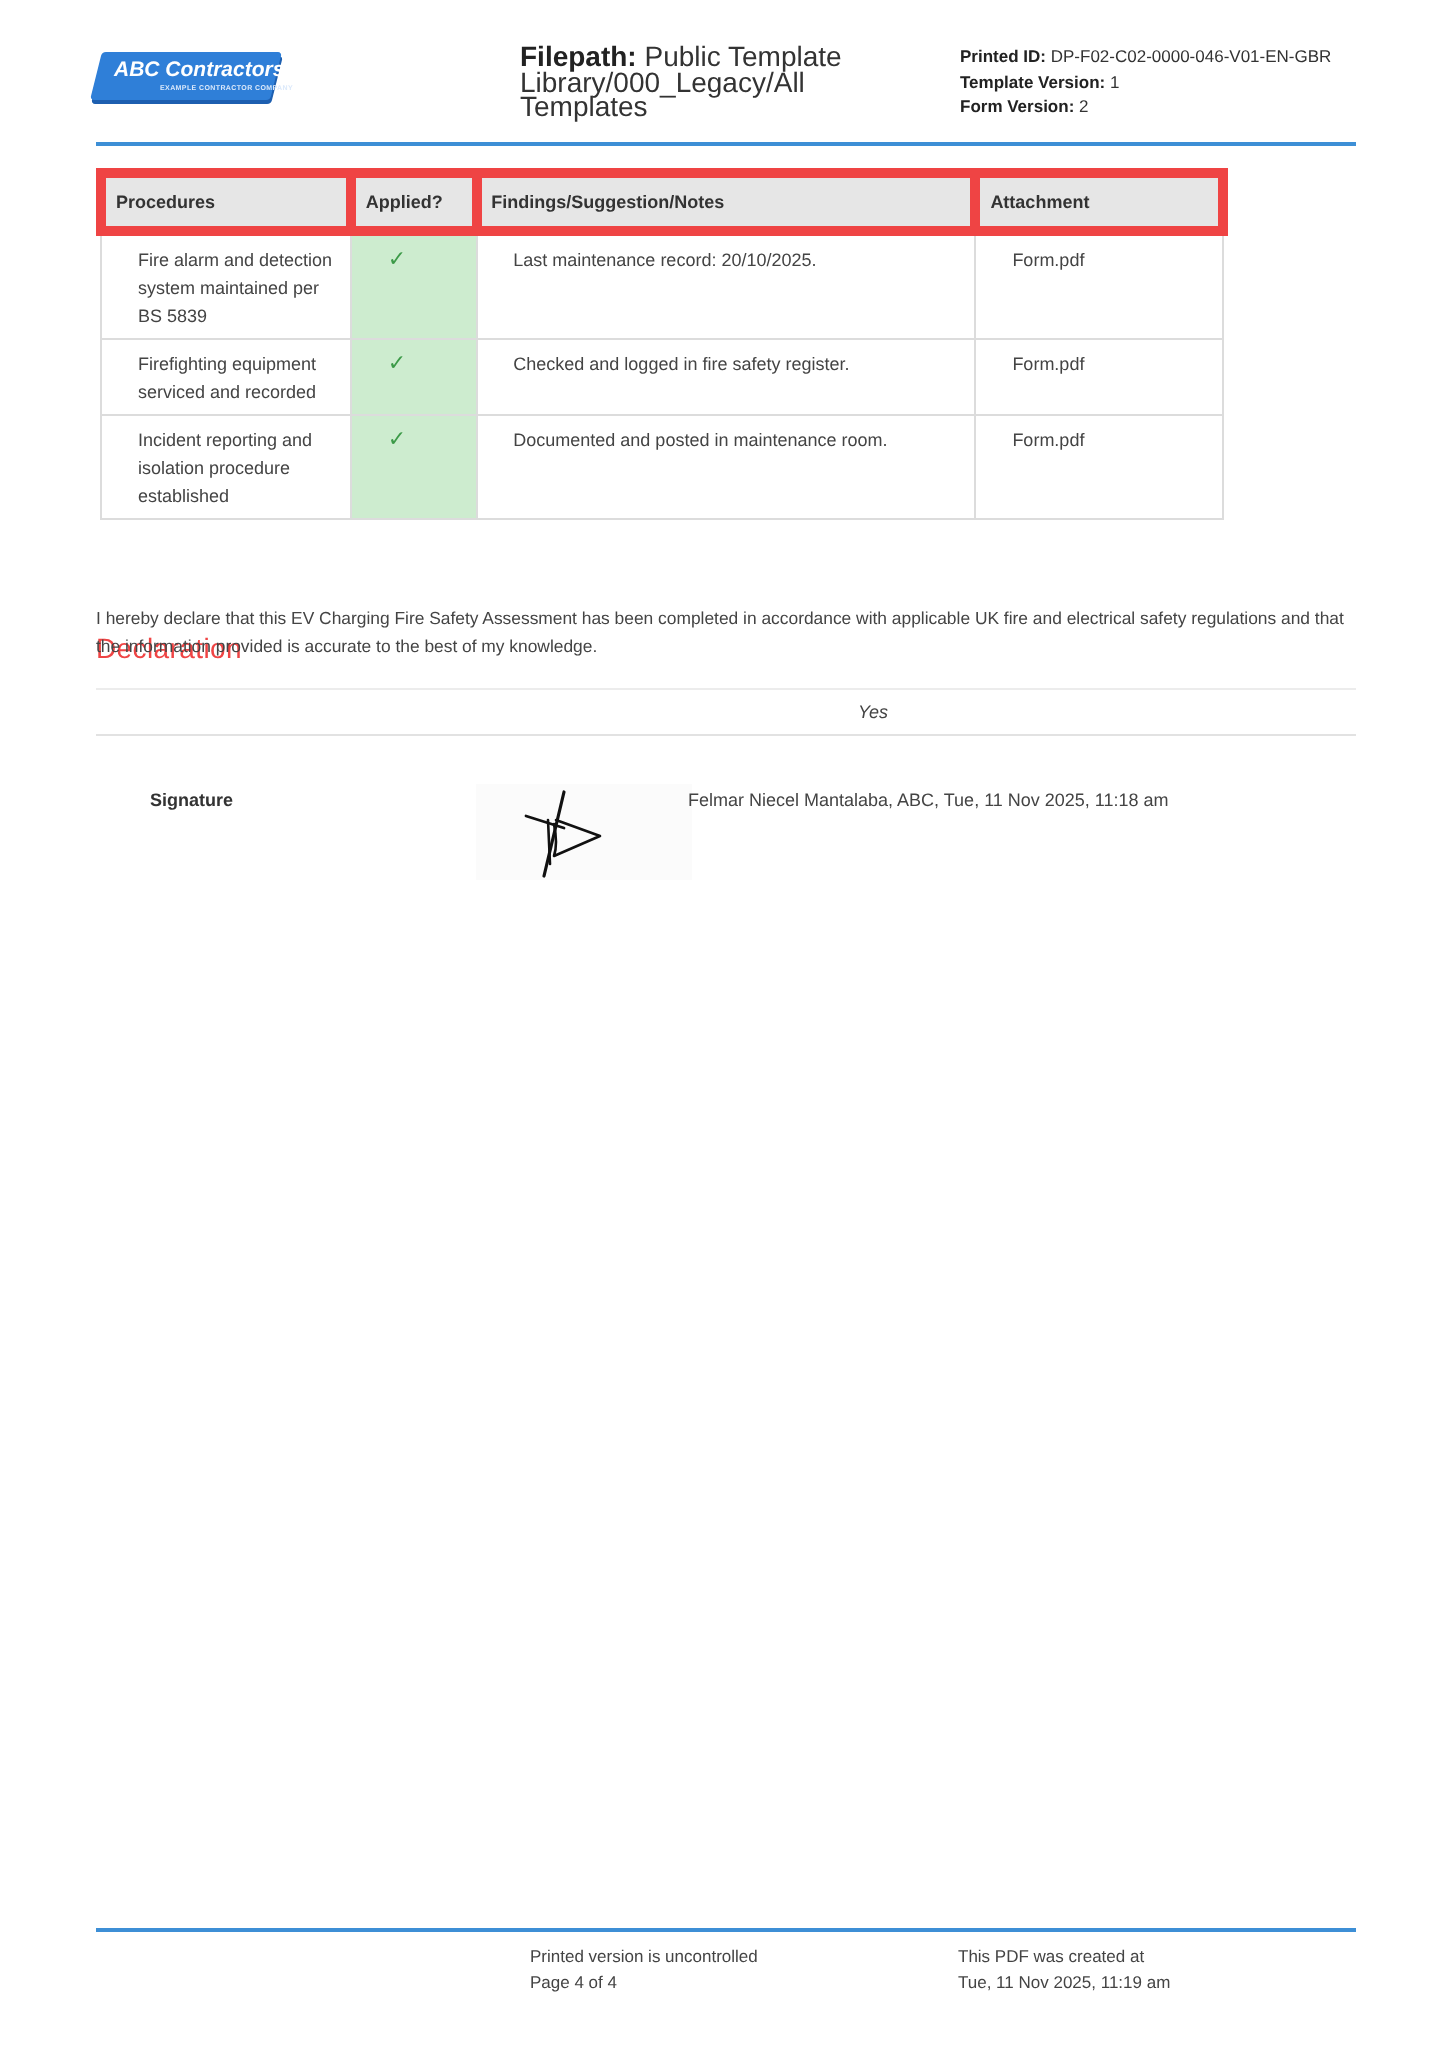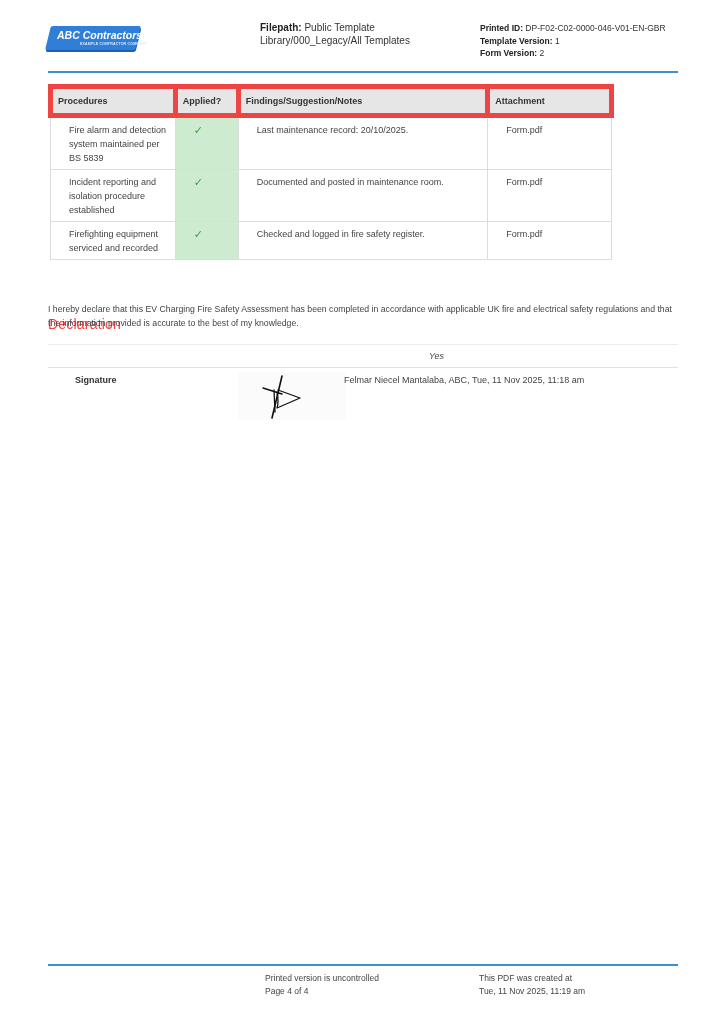--- a/index.html
+++ b/index.html
@@ -11,41 +11,41 @@
   .logo .badge {
     position: absolute; left: 0; top: 0; width: 90px; height: 24px;
     background: #2f7fd8;
     transform: skewX(-14deg);
     border-radius: 2px;
     box-shadow: 1px 2px 0 #1d5fb0;
   }
   .logo .name { position: absolute; left: 9px; top: 3px; color: #ffffff; font-size: 10.5px; font-weight: bold; font-style: italic; white-space: nowrap; }
   .logo .tag { position: absolute; left: 32px; top: 16px; color: #dbe9fb; font-size: 3.5px; font-weight: bold; letter-spacing: 0.2px; white-space: nowrap; }
 
-  .meta-left { position: absolute; left: 260px; top: 22px; width: 205px; font-size: 10px; line-height: 12.5px; color: #333; }
+  .meta-left { position: absolute; left: 260px; top: 22px; width: 205px; font-size: 14px; line-height: 12.5px; color: #333; }
   .meta-right { position: absolute; left: 480px; top: 22px; width: 215px; font-size: 8.5px; line-height: 12.5px; color: #333; }
   .meta-label { font-weight: bold; color: #222; }
   .header-rule { position: absolute; left: 48px; top: 71px; width: 630px; height: 2px; background: #3d8fd6; }
 
   table.proc { position: absolute; left: 48px; top: 84px; width: 566px; border-collapse: collapse; font-size: 9px; line-height: 14px; }
   table.proc th { background: #e6e6e6; text-align: left; font-weight: bold; color: #333; padding: 5px 5px; height: 25px; border: 5px solid #ef4444; }
   table.proc td { vertical-align: top; padding: 5px 5px 4px 18px; border: 1px solid #dcdcdc; color: #444; }
   table.proc td.applied { background: #cdeccf; color: #3c9a48; font-size: 11px; }
   .col-proc { width: 126px; }
   .col-app { width: 63px; }
   .col-find { width: 252px; }
   .col-att { width: 125px; }
 
   .decl-title { position: absolute; left: 48px; top: 268px; font-size: 14px; color: #ef4444; font-weight: normal; letter-spacing: 0.2px; margin-top: 48px; }
   .decl-text { position: absolute; left: 48px; top: 303px; width: 630px; font-size: 8.7px; line-height: 13.5px; color: #444; }
 
   .yes-row { position: absolute; left: 48px; top: 344px; width: 630px; height: 24px; border-top: 1px solid #ececec; border-bottom: 1px solid #e2e2e2; }
   .yes-row span { position: absolute; left: 381px; top: 6px; font-size: 9px; color: #444; font-style: italic; }
 
-  .sig-row { position: absolute; left: 48px; top: 368px; width: 630px; height: 54px; }
+  .sig-row { position: absolute; left: 48px; top: 388px; width: 630px; height: 54px; }
   .sig-label { position: absolute; left: 27px; top: 7px; font-size: 9px; font-weight: bold; color: #333; }
   .sig-img { position: absolute; left: 190px; top: 4px; width: 108px; height: 48px; background: #fbfbfb; }
   .sig-meta { position: absolute; left: 296px; top: 7px; font-size: 9px; color: #444; }
 
   .footer-rule { position: absolute; left: 48px; top: 964px; width: 630px; height: 2px; background: #3d8fd6; }
   .footer-left { position: absolute; left: 265px; top: 972px; font-size: 8.5px; line-height: 13px; color: #444; }
   .footer-right { position: absolute; left: 479px; top: 972px; font-size: 8.5px; line-height: 13px; color: #444; }
 </style>
 </head>
 <body>
@@ -88,30 +88,30 @@
       <th class="col-att">Attachment</th>
     </tr>
   </thead>
   <tbody>
     <tr style="height:52px">
       <td>Fire alarm and detection system maintained per BS 5839</td>
       <td class="applied">✓</td>
       <td>Last maintenance record: 20/10/2025.</td>
       <td>Form.pdf</td>
     </tr>
+    <tr style="height:38px">
+      <td>Firefighting equipment serviced and recorded</td>
+      <td class="applied">✓</td>
+      <td>Checked and logged in fire safety register.</td>
+      <td>Form.pdf</td>
+    </tr>
     <tr style="height:52px">
       <td>Incident reporting and isolation procedure established</td>
       <td class="applied">✓</td>
       <td>Documented and posted in maintenance room.</td>
-      <td>Form.pdf</td>
-    </tr>
-    <tr style="height:38px">
-      <td>Firefighting equipment serviced and recorded</td>
-      <td class="applied">✓</td>
-      <td>Checked and logged in fire safety register.</td>
       <td>Form.pdf</td>
     </tr>
   </tbody>
 </table>
 
 <h2 class="decl-title">Declaration</h2>
 <p class="decl-text">I hereby declare that this EV Charging Fire Safety Assessment has been completed in accordance with applicable UK fire and electrical safety regulations and that the information provided is accurate to the best of my knowledge.</p>
 
 <div class="yes-row">
   <span>Yes</span>

